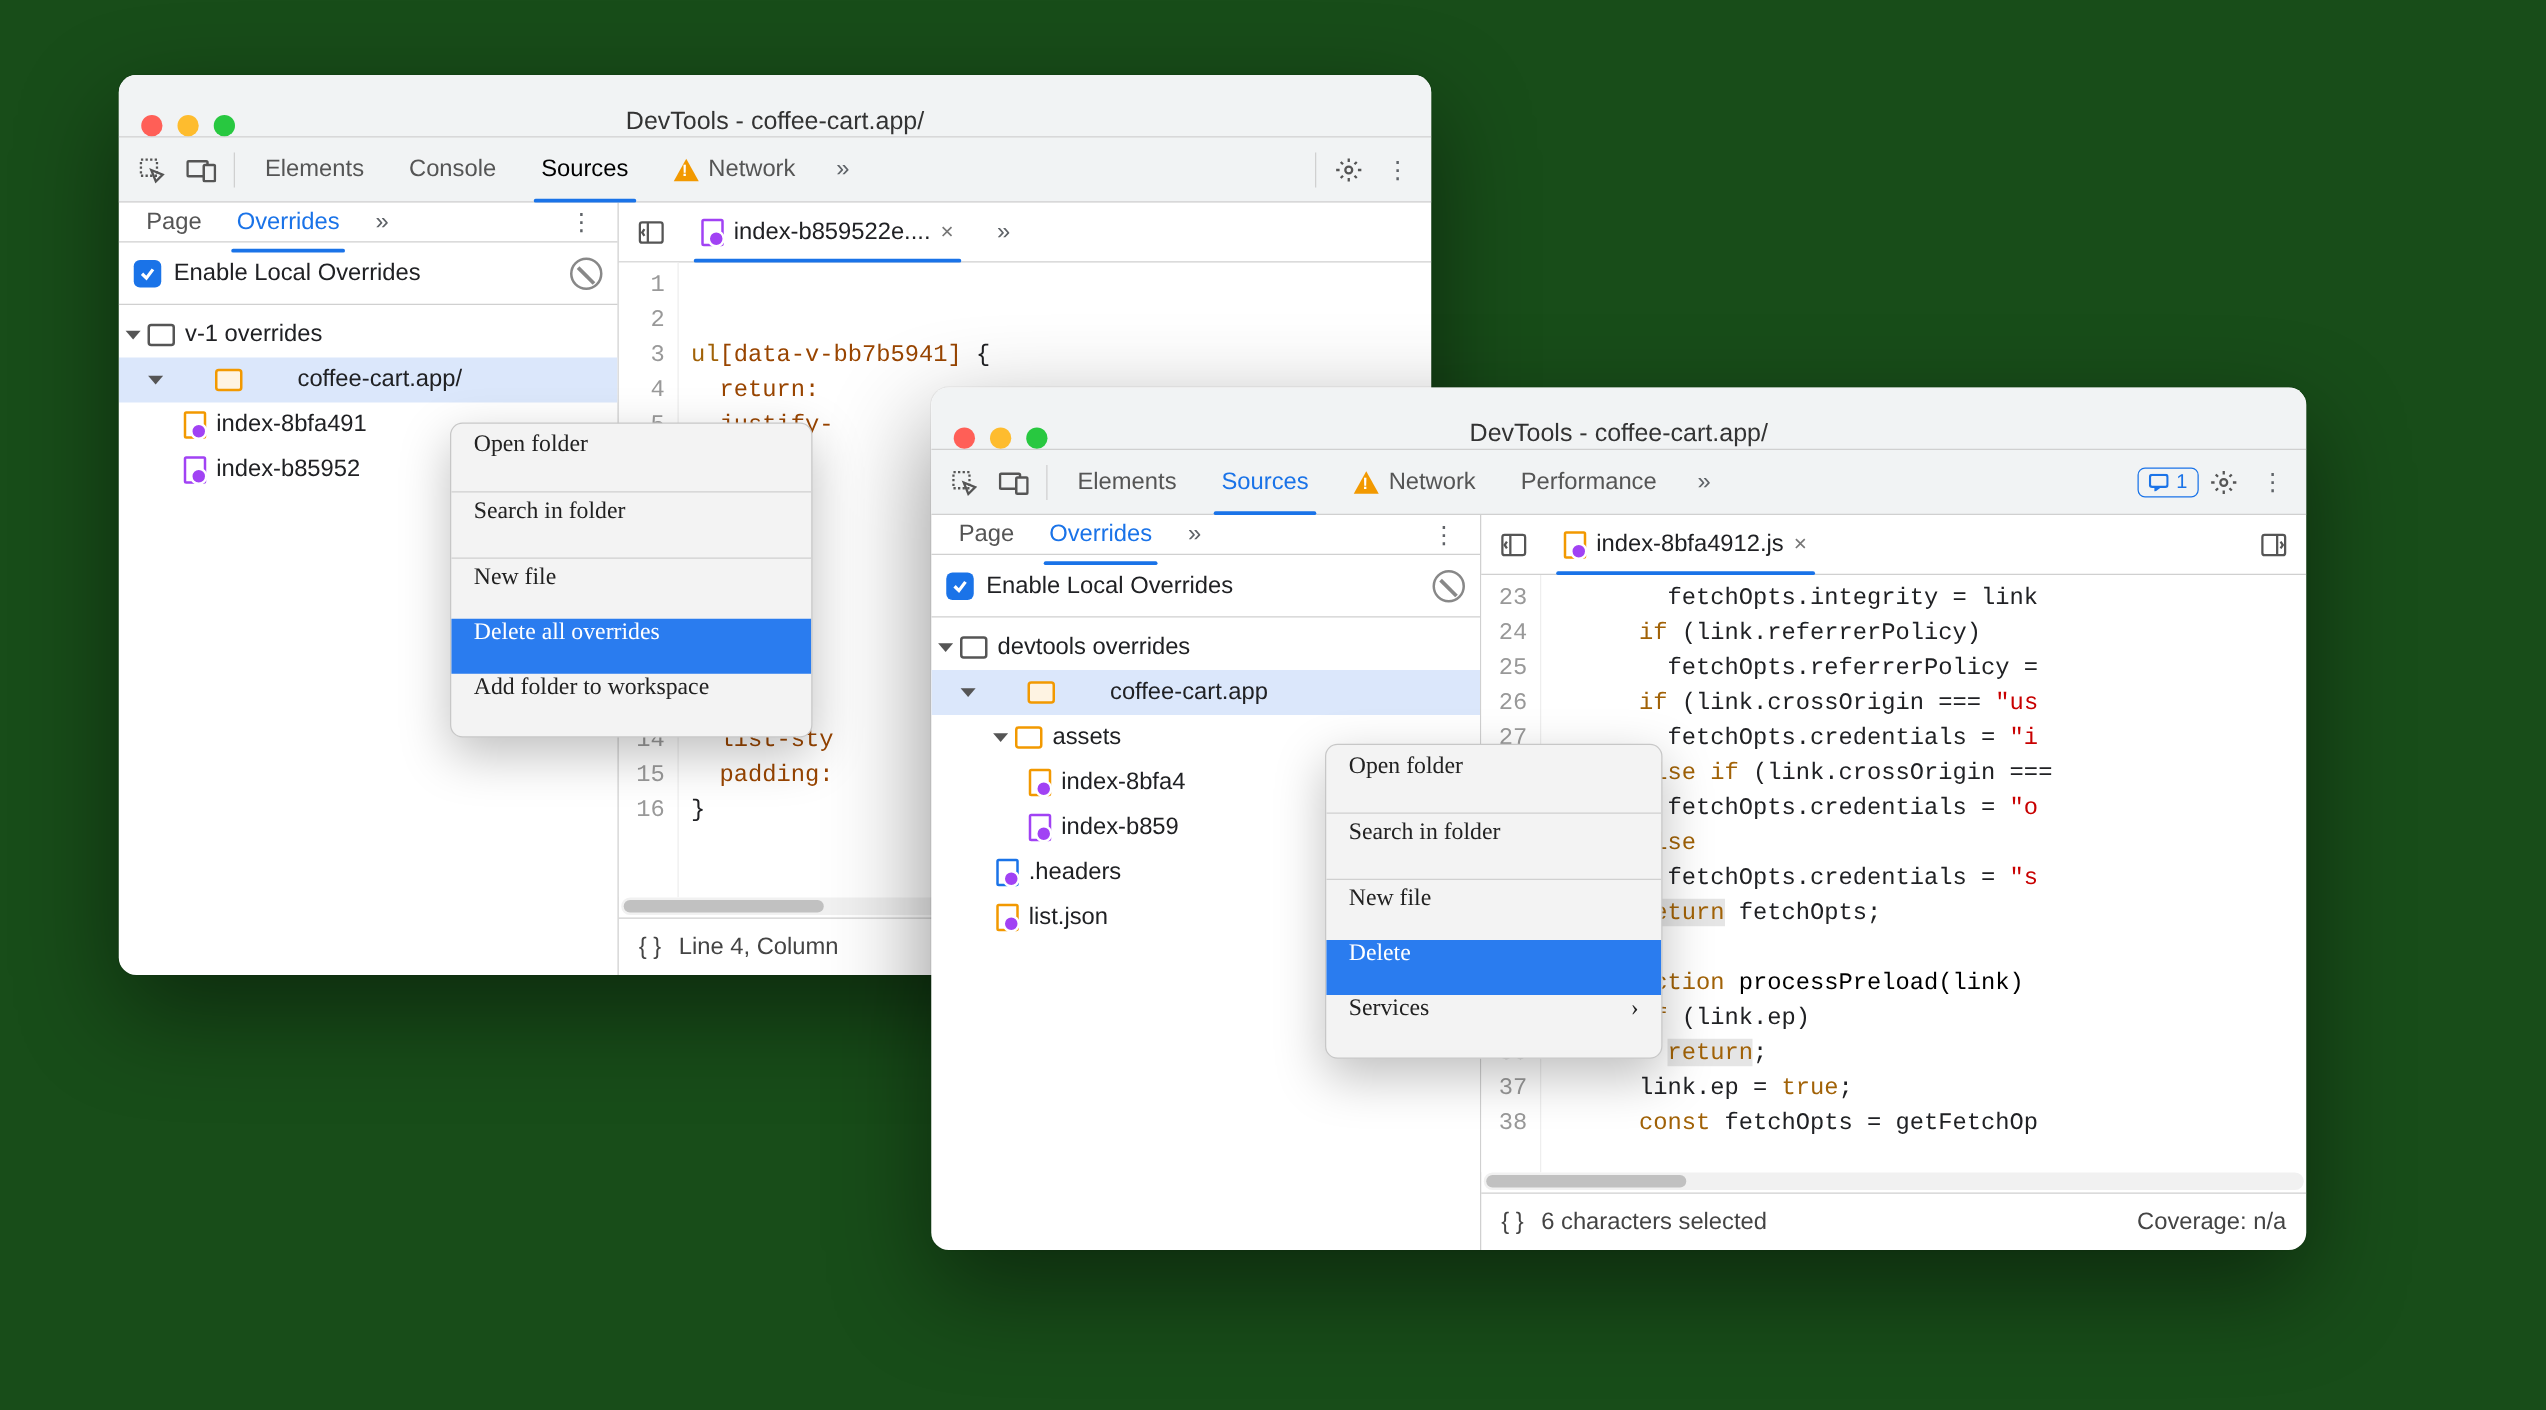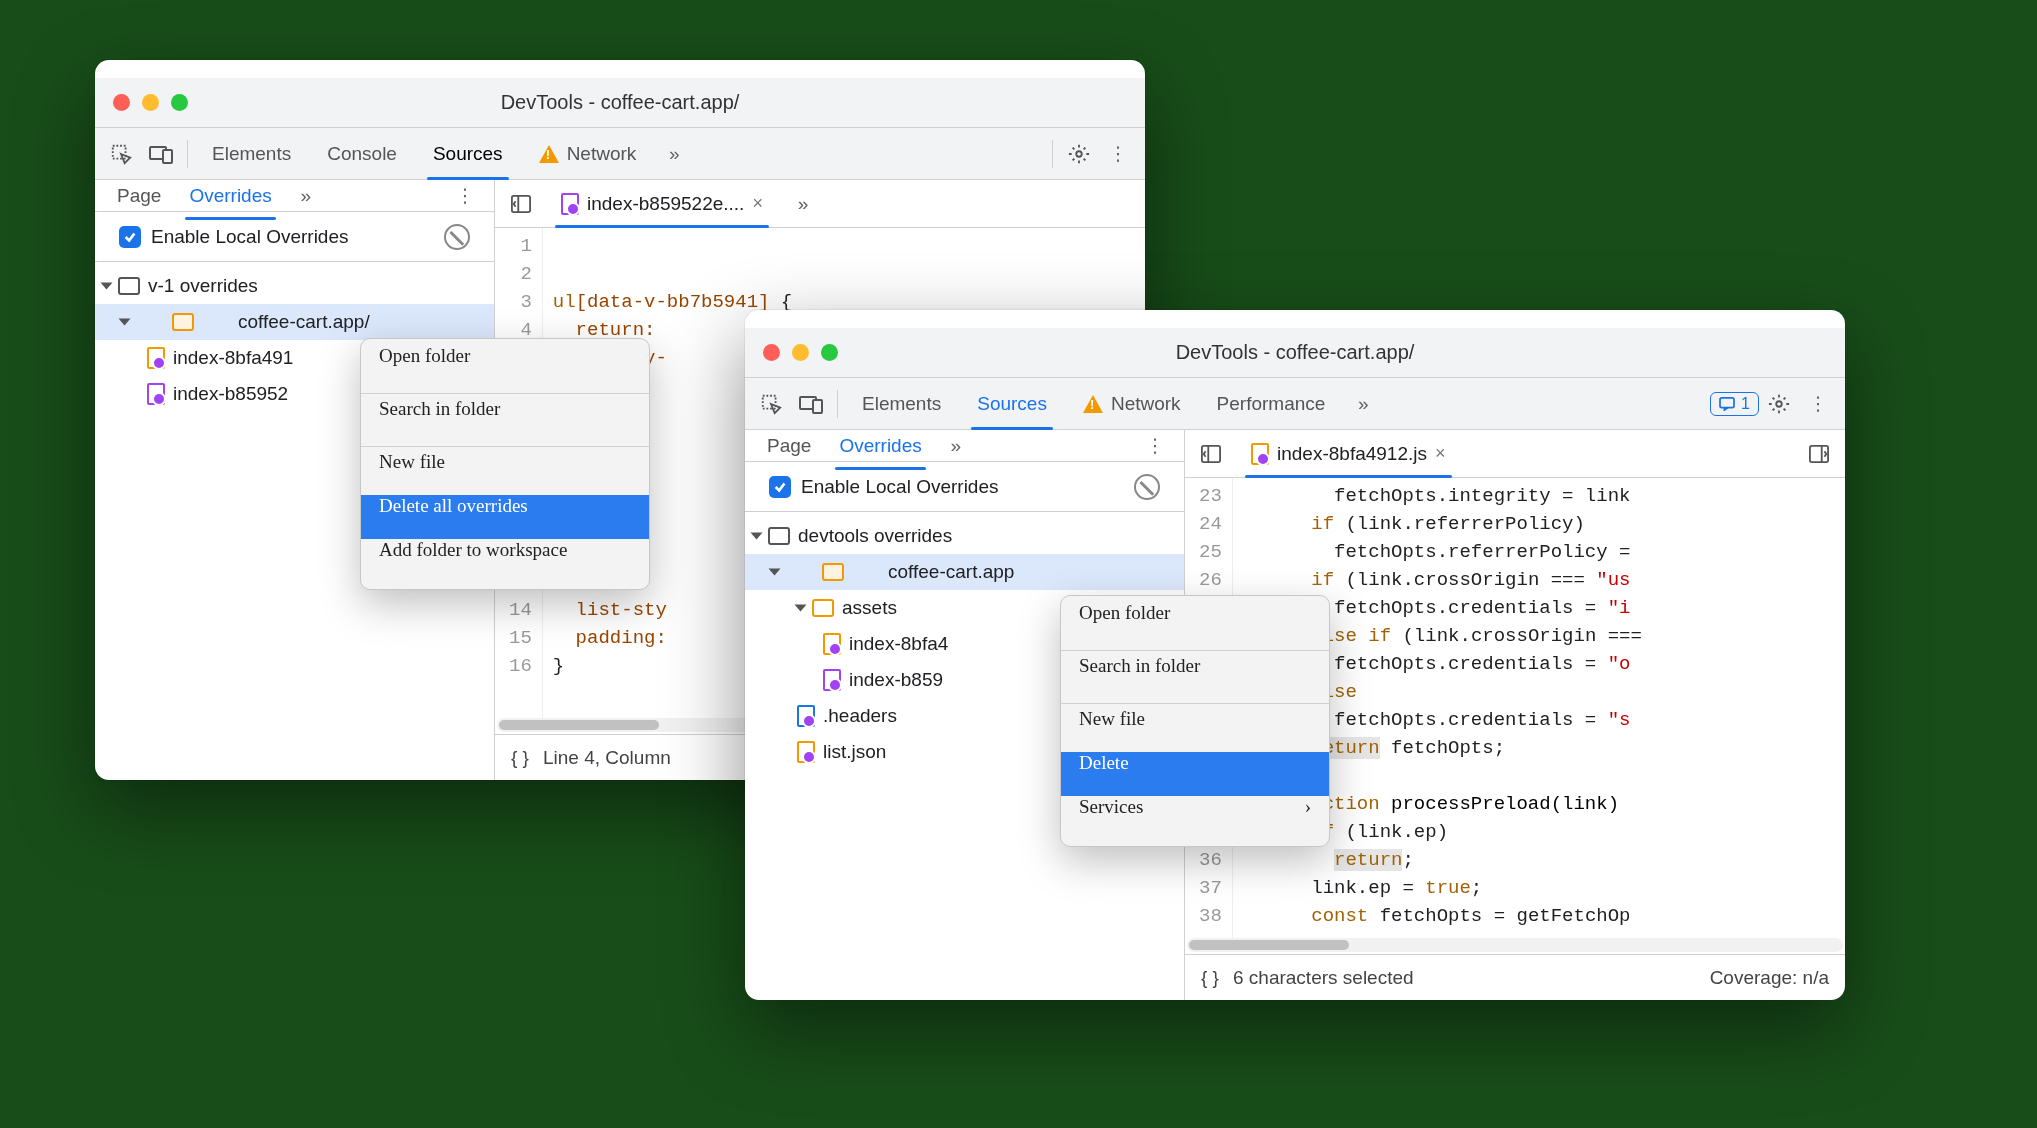--- a/index.html
+++ b/index.html
@@ -40,25 +40,24 @@
     overflow: hidden;
     display: flex;
     flex-direction: column;
   }
   .w1 { left: 95px;  top: 60px;  width: 1050px; height: 720px; }
   .w2 { left: 745px; top: 310px; width: 1100px; height: 690px; }
 
   .titlebar {
     height: 50px;
     display: flex;
-    align-items: center;
+    align-items: flex-end;
     background: var(--toolbar-bg);
     border-bottom: 1px solid var(--border);
     position: relative;
-    margin-top: 18px;
   }
   .traffic {
     display: flex;
     gap: 12px;
     padding: 0 18px;
     position: absolute;
     left: 0;
   }
   .dot { width: 17px; height: 17px; border-radius: 50%; }
   .dot.red { background:#ff5f57; }
@@ -135,21 +134,21 @@
   }
   .subtab {
     padding:0 14px;height:48px;display:flex;align-items:center;color:#555;position:relative;
   }
   .subtab.active { color:#1a73e8; }
   .subtab.active::after{
     content:"";position:absolute;left:10px;right:10px;bottom:0;height:3px;background:#1a73e8;border-radius:2px;
   }
 
   .override-row {
-    height:50px;display:flex;align-items:center;gap:10px;padding:0 24px;border-bottom:1px solid var(--border);
+    height:50px;display:flex;align-items:center;gap:10px;padding:0 12px;border-bottom:1px solid var(--border);
   }
   .chk {
     width:22px;height:22px;border-radius:5px;background:#1a73e8;display:flex;align-items:center;justify-content:center;
   }
   .chk svg{stroke:#fff;}
   .block-icon {
     width:26px;height:26px;border:2.5px solid #888;border-radius:50%;position:relative;margin-left:auto;
   }
   .block-icon::after{content:"";position:absolute;left:2px;right:2px;top:50%;height:2.5px;background:#888;transform:rotate(45deg);}
 

